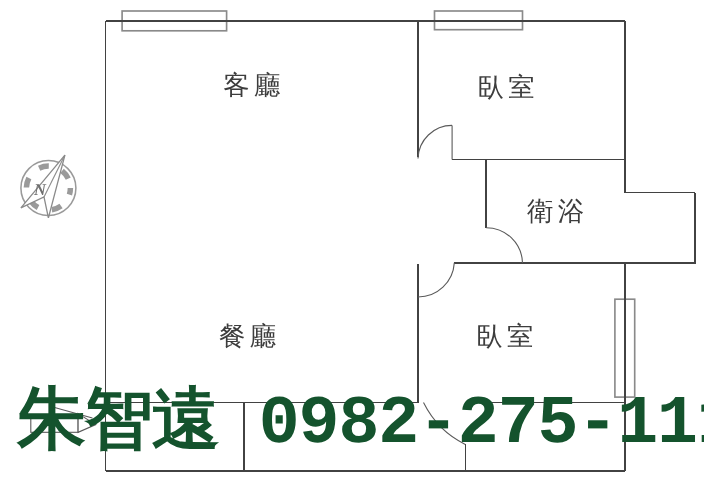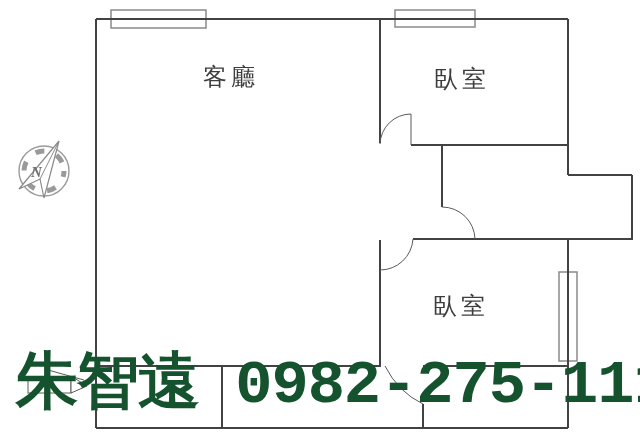--- a/index.html
+++ b/index.html
@@ -75,21 +75,23 @@
       <polygon points="59,141 19,189 40,179 44,198" fill="#ffffff" stroke="#8a8a8a" stroke-width="1.2"></polygon>
       <line x1="59" y1="141" x2="40" y2="179" stroke="#8a8a8a" stroke-width="1"></line>
       <text x="31" y="177" font-size="15" font-style="italic" font-weight="bold" fill="#6f6f6f" font-family="Liberation Serif, serif">N</text>
     </g>
   </svg>
 
   <div class="room-label" style="left:231px;top:77px;">客廳</div>
 
   <div class="room-label" style="left:462px;top:79px;">臥室</div>
 
+  <div class="room-label" style="left:507px;top:192px;">衛浴</div>
 
+  <div class="room-label" style="left:227px;top:306px;">餐廳</div>
 
   <div class="room-label" style="left:461px;top:306px;">臥室</div>
 
 
 
   <div class="watermark"><span>朱智遠</span> <span>0982-275-111</span></div>
 
 </div>
 
 </body></html>

